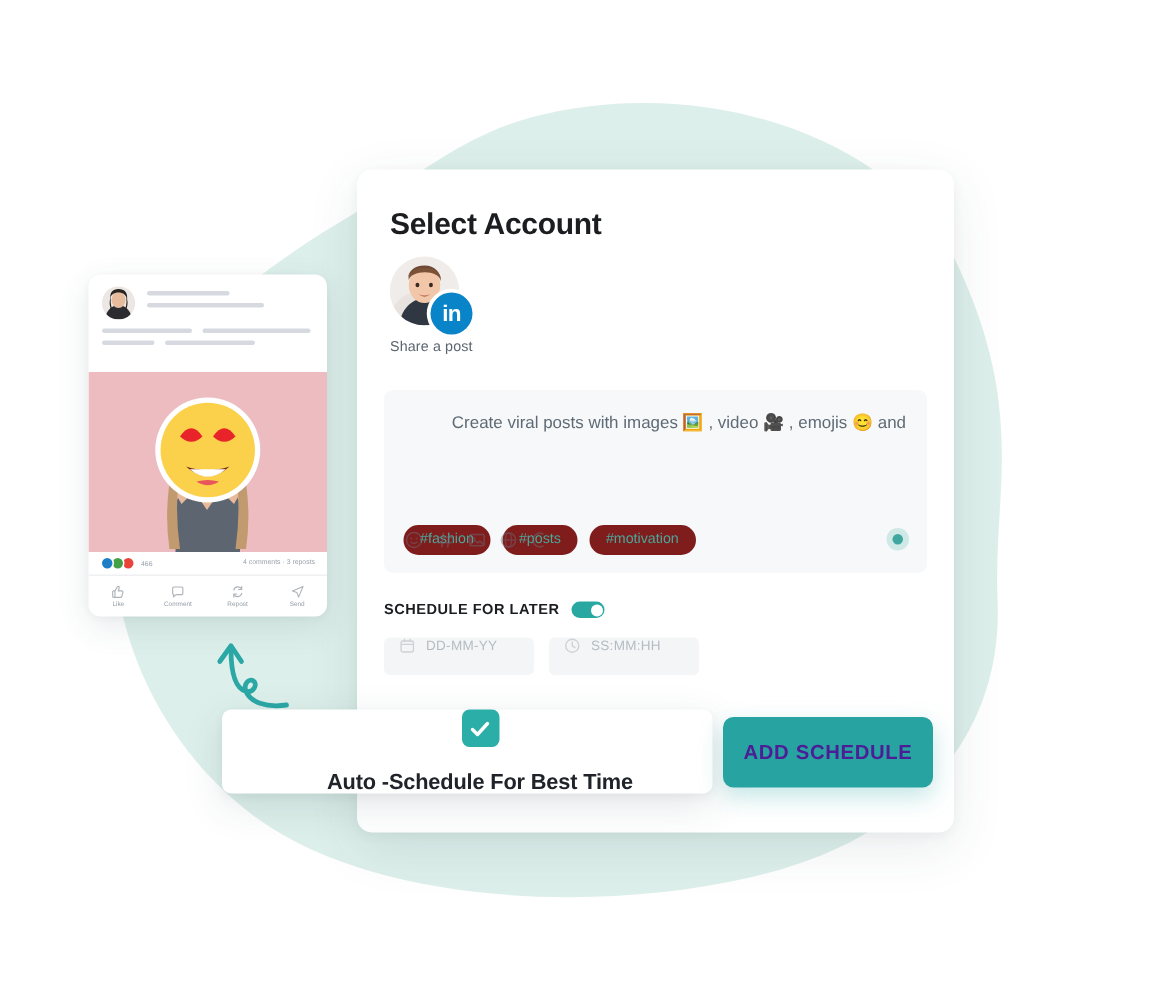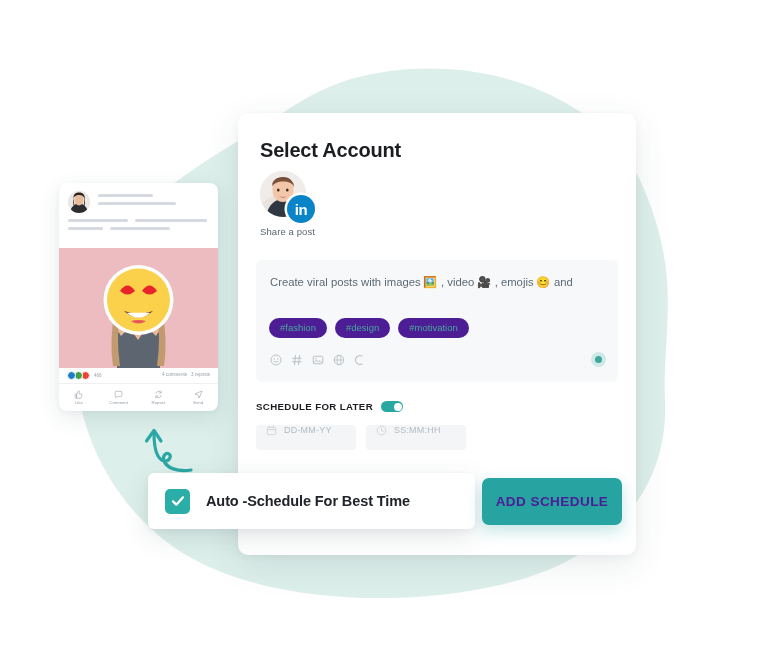--- a/index.html
+++ b/index.html
@@ -99,44 +99,46 @@
 
   
   .composer {
     position: absolute;
     left: 18px;
     top: 147px;
     width: 362px;
     height: 122px;
     background: #f6f8f9;
     border-radius: 6px;
+    text-align: right;
   }
   .composer-text {
     position: absolute;
     left: 14px;
     top: 12px;
     right: 14px;
     font-size: 11.3px;
     line-height: 21px;
     color: #5e6a75;
   }
   .chips {
     position: absolute;
     left: 13px;
     top: 58px;
     display: flex;
     gap: 8px;
   }
   .chip {
-    background: #4c1d95;
+    background: #7f1d1d;
     color: #49a79a;
     font-size: 9.5px;
     padding: 4px 11px 5px;
     border-radius: 11px;
     white-space: nowrap;
+    margin-top: 32px;
   }
   .composer-tools {
     position: absolute;
     left: 14px;
     top: 94px;
     display: flex;
     gap: 9px;
     align-items: center;
   }
   .tool-ico {
@@ -246,20 +248,21 @@
     width: 310px;
     height: 56px;
     background: #ffffff;
     border-radius: 6px;
     box-shadow: 0 8px 26px rgba(45, 70, 80, 0.13),
                 0 2px 6px rgba(45, 70, 80, 0.06);
     display: flex;
     align-items: center;
     padding-left: 17px;
     gap: 16px;
+    flex-direction: column;
   }
   .checkbox {
     width: 25px;
     height: 25px;
     border-radius: 5px;
     background: #2bada8;
     display: flex;
     align-items: center;
     justify-content: center;
     flex: none;
@@ -409,21 +412,21 @@
 
     <div class="share-label">Share a post</div>
 
     <div class="composer">
       <div class="composer-text">
         <span>Create viral posts with images 🖼️ , video 🎥 , emojis 😊 and</span><br>
       </div>
 
       <div class="chips">
         <span class="chip">#fashion</span>
-        <span class="chip">#design</span>
+        <span class="chip">#posts</span>
         <span class="chip">#motivation</span>
       </div>
 
       <div class="composer-tools">
         <svg class="tool-ico" viewBox="0 0 24 24">
           <circle cx="12" cy="12" r="10" fill="none" stroke="#6b7680" stroke-width="2"></circle>
           <circle cx="8.5" cy="10" r="1.3" fill="#6b7680"></circle>
           <circle cx="15.5" cy="10" r="1.3" fill="#6b7680"></circle>
           <path d="M8 15 Q12 18 16 15" fill="none" stroke="#6b7680" stroke-width="1.8" stroke-linecap="round"></path>
         </svg>

